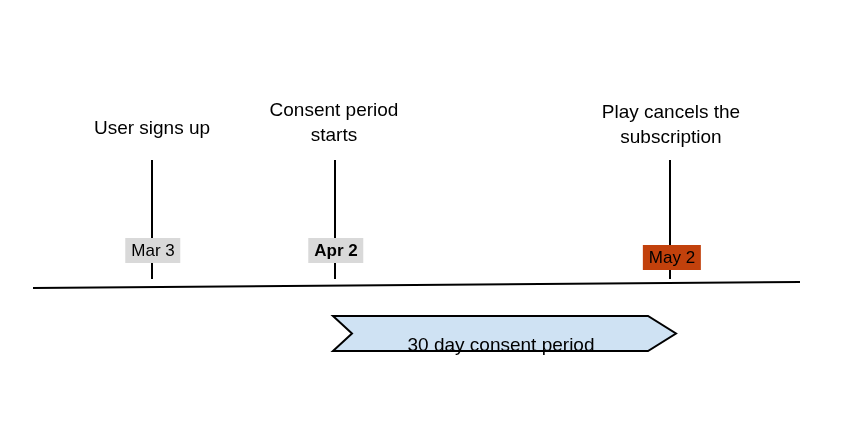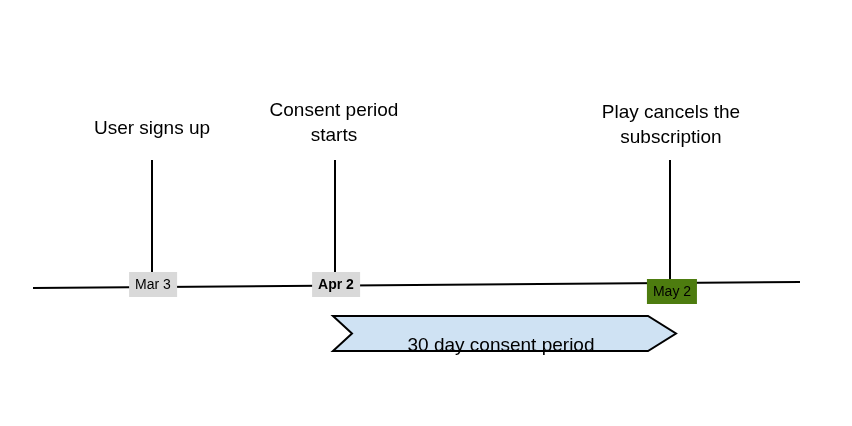--- a/index.html
+++ b/index.html
@@ -41,27 +41,26 @@
     height: 119px;
     top: 160px;
     background: #000000;
   }
   .tick.t0 { left: 151px; }
   .tick.t1 { left: 334px; }
   .tick.t2 { left: 669px; }
   .date-badge {
     position: absolute;
     transform: translateX(-50%);
-    font-size: 14px;
+    font-size: 17px;
     line-height: 25px;
     padding: 0 6px;
     text-align: center;
     white-space: nowrap;
     background: #d9d9d9;
-    margin-top: 34px;
   }
   .date-badge.b0 { left: 153px; top: 238px; }
   .date-badge.b1 { left: 336px; top: 238px; }
   .date-badge.b2 { left: 672px; top: 245px; }
   .banner-label {
     position: absolute;
     left: 352px;
     top: 332px;
     width: 298px;
     text-align: center;
@@ -92,17 +91,17 @@
   <div class="tick t0"></div>
   <div class="tick t1"></div>
   <div class="tick t2"></div>
 
   <div class="event-label e0">User signs up</div>
   <div class="event-label e2">Play cancels the subscription</div>
   <div class="event-label e1">Consent period starts</div>
 
   <div class="date-badge b0" style="background: rgb(217, 217, 217);">Mar 3</div>
   <div class="date-badge b1" style="background: rgb(217, 217, 217); font-weight: bold;">Apr 2</div>
-  <div class="date-badge b2" style="background: #4d7c0f; text-align: right;">May 2</div>
+  <div class="date-badge b2" style="background: #c2410c; text-align: right;">May 2</div>
 
   <div class="banner-label">30 day consent period</div>
 
 </div>
 
 </body></html>

